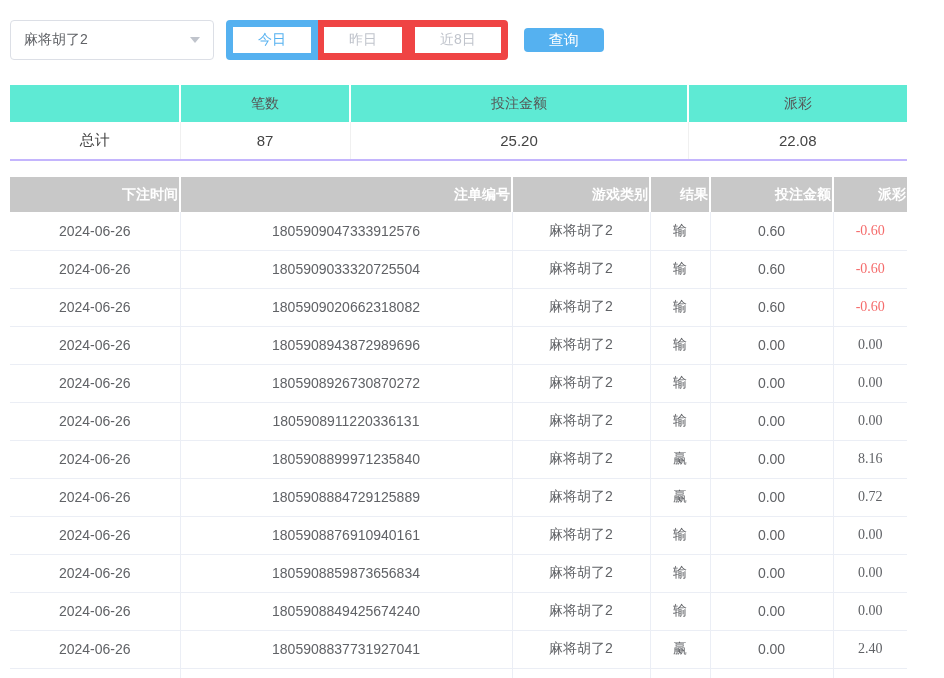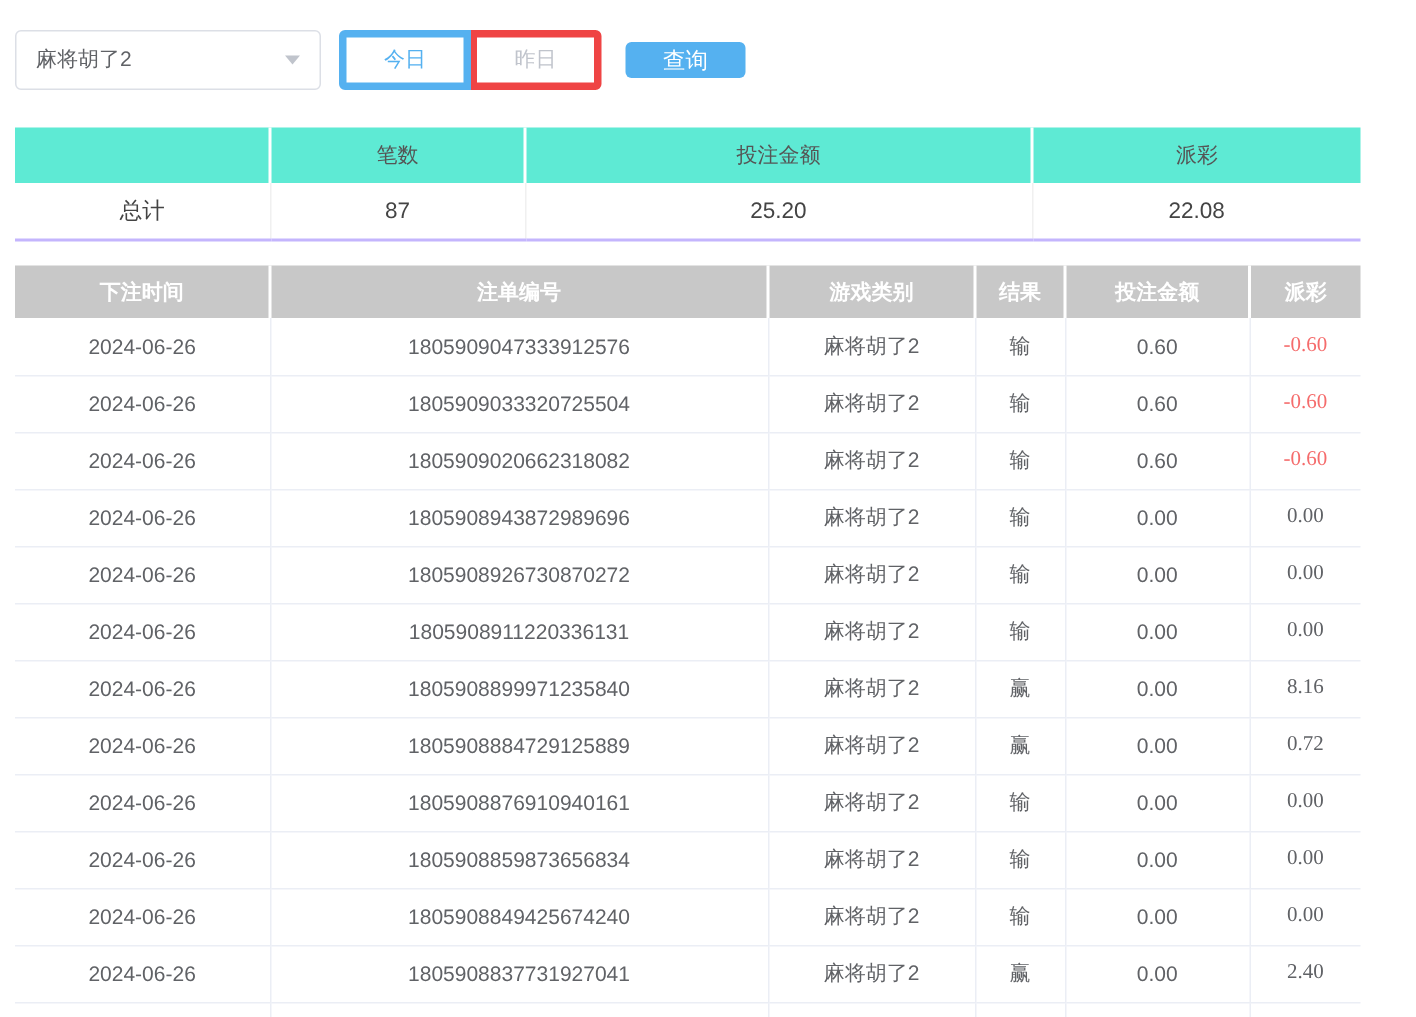--- a/index.html
+++ b/index.html
@@ -46,21 +46,21 @@
     font-size: 14px; color: #606266;
     cursor: pointer;
     background: #fff;
     white-space: nowrap;
   }
   .btn-group { margin-left: 12px; display: flex; }
   .seg-btn {
     height: 40px;
     padding: 0 25px;
     background: #fff;
-    border: 5px solid #ef4444;
+    border: 7px solid #ef4444;
     color: #c0c4cc;
     font-size: 14px;
     font-family: "Liberation Sans", sans-serif;
     margin-left: -1px;
     cursor: pointer;
     position: relative;
   }
   .seg-btn:first-child { border-radius: 4px 0 0 4px; margin-left: 0; }
   .seg-btn:last-child { border-radius: 0 4px 4px 0; }
   .seg-btn.active {
@@ -111,21 +111,21 @@
   .records-table {
     width: 897px;
     margin: 16px 0 0 10px;
     font-size: 14px;
   }
   .records-table th {
     background: #c8c8c8;
     color: #ffffff;
     font-weight: bold;
     height: 35px;
-    text-align: center;
+    text-align: right;
     border-right: 2px solid #ffffff;
   }
   .records-table th:last-child { border-right: none; }
   .records-table td {
     height: 38px;
     text-align: center;
     color: #606266;
     background: #ffffff;
     border-bottom: 1px solid #ebeef5;
     border-right: 1px solid #ebeef5;
@@ -141,20 +141,21 @@
 <div class="toolbar">
   <div class="select-box">
     <span>麻将胡了2</span>
     <span class="caret-down"></span>
   </div>
 
 
   <div class="btn-group">
     <button class="seg-btn active">今日</button>
     <button class="seg-btn">昨日</button>
+    <button class="seg-btn">近8日</button>
   </div>
 
   <button class="query-btn">查询</button>
 </div>
 
 <table class="summary-table">
   <colgroup>
       <col style="width:170px">
       <col style="width:170px">
       <col style="width:338px">

